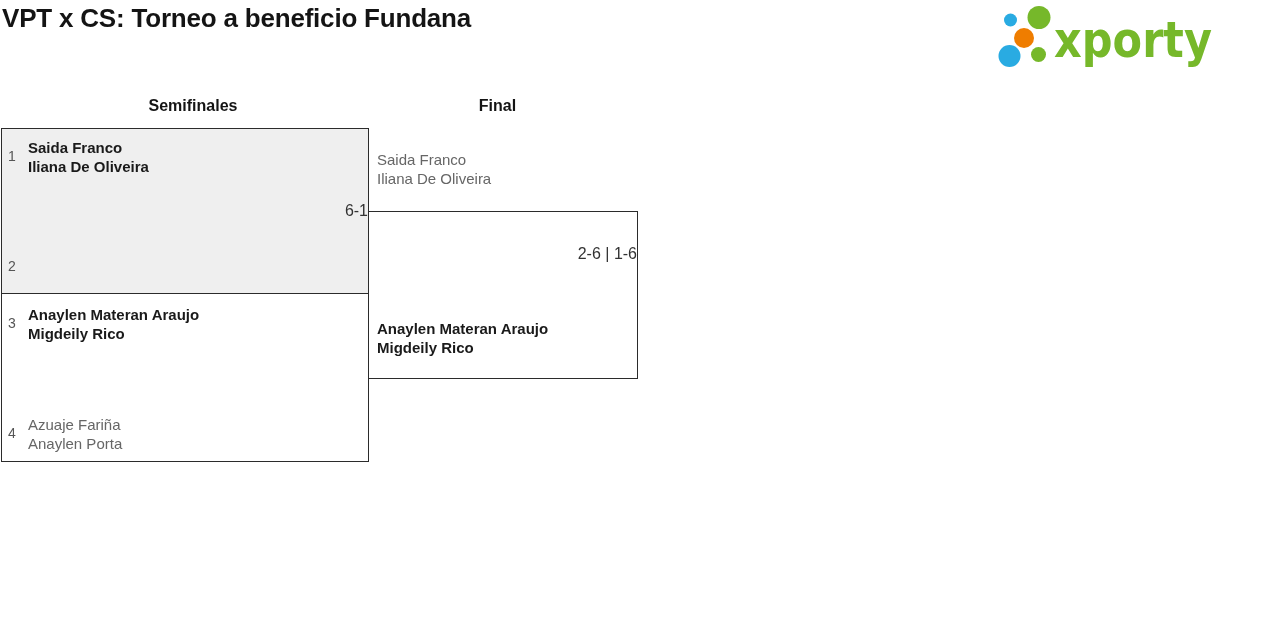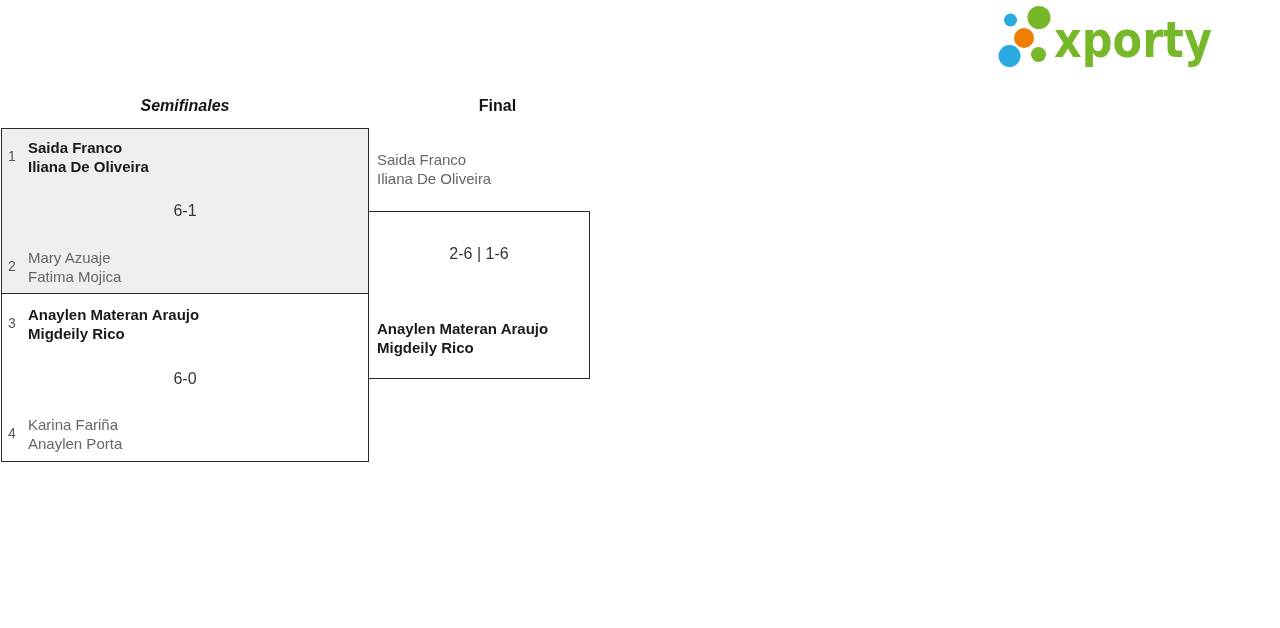--- a/index.html
+++ b/index.html
@@ -9,42 +9,43 @@
   .abs { position: absolute; }
 
   
   .page-title { left: 2px; top: 1px; font-size: 26px; line-height: 34px; font-weight: 700; color: #141414; letter-spacing: -0.2px; }
 
   
   .logo { left: 990px; top: 2px; width: 228px; height: 68px; cursor: pointer; }
 
   
   .round-header { top: 97px; font-size: 16px; font-weight: 700; color: #141414; text-align: center; }
-  .round-header.semis { left: 1px; width: 368px; font-style: italic; }
+  .round-header.semis { left: 9px; width: 368px; }
   .round-header.final { left: 384px; width: 227px; }
 
   
   .match-box { position: absolute; border: 1px solid #2b2b2b; }
   .sf1 { left: 1px; top: 128px; width: 368px; height: 166px; background: #efefef; }
   .sf2 { left: 1px; top: 293px; width: 368px; height: 169px; background: #ffffff; }
-  .final-box { left: 368px; top: 211px; width: 222px; height: 168px; background: #ffffff; }
+  .final-box { left: 368px; top: 211px; width: 270px; height: 168px; background: #ffffff; }
 
   .seed { position: absolute; left: 6px; font-size: 14px; line-height: 18px; color: #555555; }
   .team { position: absolute; left: 26px; font-size: 15px; line-height: 19px; }
   .team.winner { font-weight: 700; color: #1a1a1a; }
   .team.loser { font-weight: 400; color: #666666; }
-  .score { position: absolute; left: 0; width: 100%; text-align: center; font-size: 16px; line-height: 17px; color: #333333; }
+  .score { position: absolute; left: 0; width: 100%; text-align: right; font-size: 16px; line-height: 17px; color: #333333; }
 
   
   .final-top-team { left: 377px; top: 150px; font-size: 15px; line-height: 19px; color: #666666; }
 </style>
 </head>
 <body>
 
 <div class="abs page-title">
+  <div>VPT x CS: Torneo a beneficio Fundana</div>
 </div>
 
 <div class="abs logo">
   <svg width="228" height="68" viewBox="0 0 228 68" xmlns="http://www.w3.org/2000/svg">
     <g>
       <circle cx="20.5" cy="18" r="6.5" fill="#29abe2"></circle>
       <circle cx="49" cy="15.5" r="11.5" fill="#76b82a"></circle>
       <circle cx="34" cy="36" r="10" fill="#ef7d00"></circle>
       <circle cx="19.5" cy="54" r="11" fill="#29abe2"></circle>
       <circle cx="48.5" cy="52.5" r="7.5" fill="#76b82a"></circle>
@@ -57,36 +58,31 @@
 <div class="abs round-header final">Final</div>
 
 <div class="match-box sf1">
   <div class="seed" style="top:18px">1</div>
   <div class="team winner" style="top:9px">
     <div>Saida Franco</div>
     <div>Iliana De Oliveira</div>
   </div>
   <div class="score" style="top:73px">6-1</div>
   <div class="seed" style="top:128px">2</div>
-  <div class="team loser" style="top:119px">
-    <div>Mary Azuaje</div>
-    <div>Fatima Mojica</div>
-  </div>
 </div>
 
 <div class="match-box sf2">
   <div class="seed" style="top:20px">3</div>
   <div class="team winner" style="top:11px">
     <div>Anaylen Materan Araujo</div>
     <div>Migdeily Rico</div>
   </div>
-  <div class="score" style="top:76px">6-0</div>
   <div class="seed" style="top:130px">4</div>
   <div class="team loser" style="top:121px">
-    <div>Karina Fariña</div>
+    <div>Azuaje Fariña</div>
     <div>Anaylen Porta</div>
   </div>
 </div>
 
 <div class="abs final-top-team">
   <div>Saida Franco</div>
   <div>Iliana De Oliveira</div>
 </div>
 
 <div class="match-box final-box">

